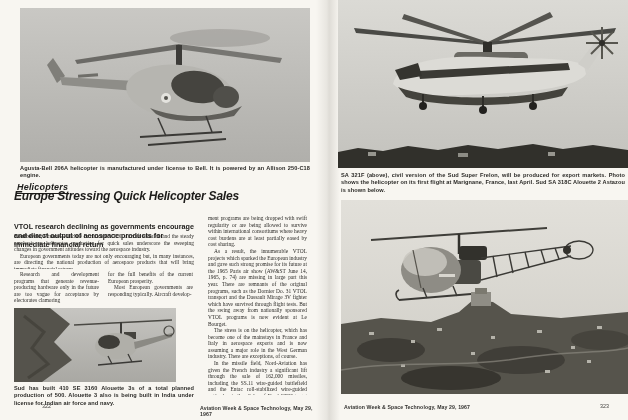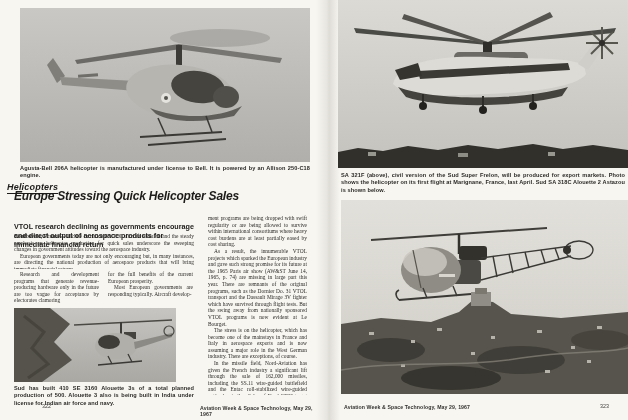--- a/index.html
+++ b/index.html
@@ -79,21 +79,21 @@
       <circle cx="146" cy="90" r="5" fill="#e4e3de"></circle>
         <circle cx="146" cy="90" r="2" fill="#55544f"></circle>
       <line x1="138" y1="110" x2="146" y2="128" stroke="#3a3936" stroke-width="1.5"></line>
       <line x1="186" y1="108" x2="192" y2="124" stroke="#3a3936" stroke-width="1.5"></line>
       <line x1="120" y1="129" x2="202" y2="124" stroke="#3a3936" stroke-width="2"></line>
       <line x1="128" y1="137" x2="206" y2="131" stroke="#3a3936" stroke-width="2"></line>
     </g>
   </svg>
   <div class="abs caption" style="left:20px;top:165px;width:290px;">Agusta-Bell 206A helicopter is manufactured under license to Bell. It is powered by an Allison 250-C18 engine.</div>
 
-  <div class="abs" style="left:7px;top:176px;">
+  <div class="abs" style="left:17px;top:176px;">
     <span class="section-label">Helicopters</span>
   </div>
 
   <div class="abs headline" style="left:14px;top:189px;width:300px;">Europe Stressing Quick Helicopter Sales</div>
 
   <div class="abs subhead" style="left:14px;top:222px;width:182px;">VTOL research declining as governments encourage and direct output of aerospace products for immediate financial return</div>
 
   <div class="abs bodytext colbox" style="left:14px;top:233px;width:180px;height:36px;">
     <p><span class="dateline">Courbevoie, France—</span><span>Decline in national VTOL aircraft research and the steady emphasis on helicopter production for quick sales underscore the sweeping changes in government attitudes toward the aerospace industry.</span></p>
     <p class="ind">European governments today are not only encouraging but, in many instances, are directing the national production of aerospace products that will bring immediate financial returns.</p>

